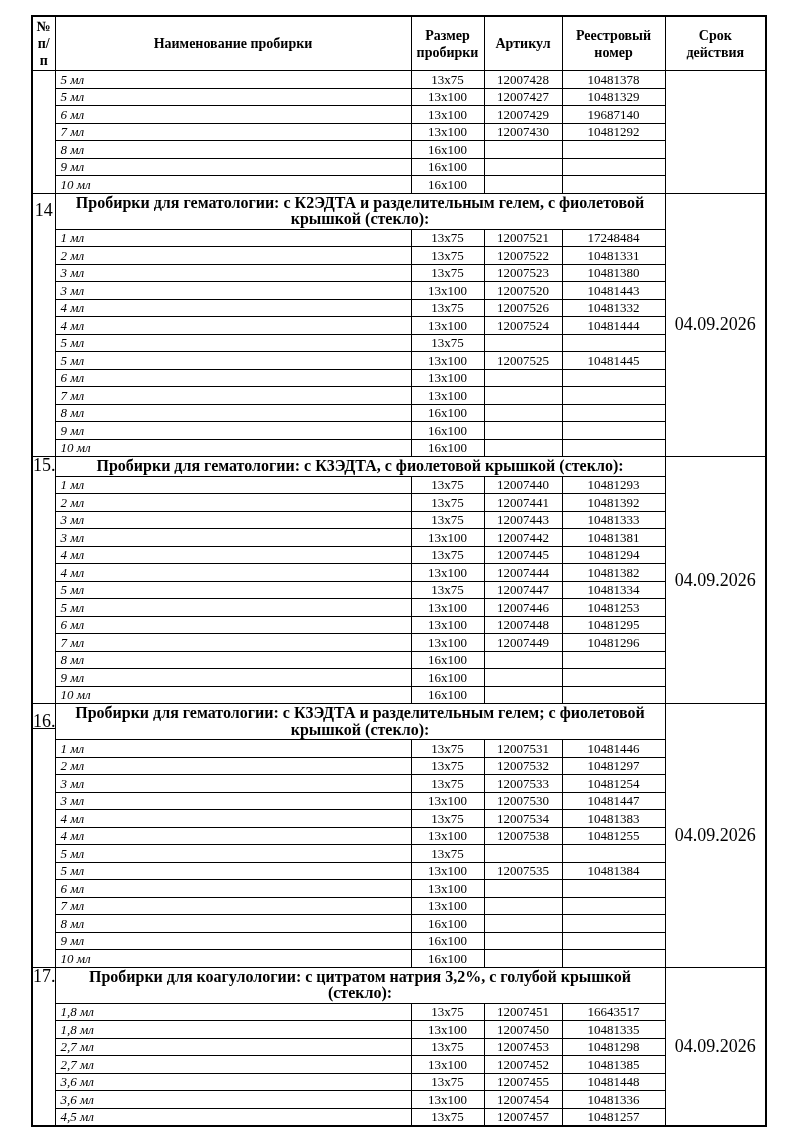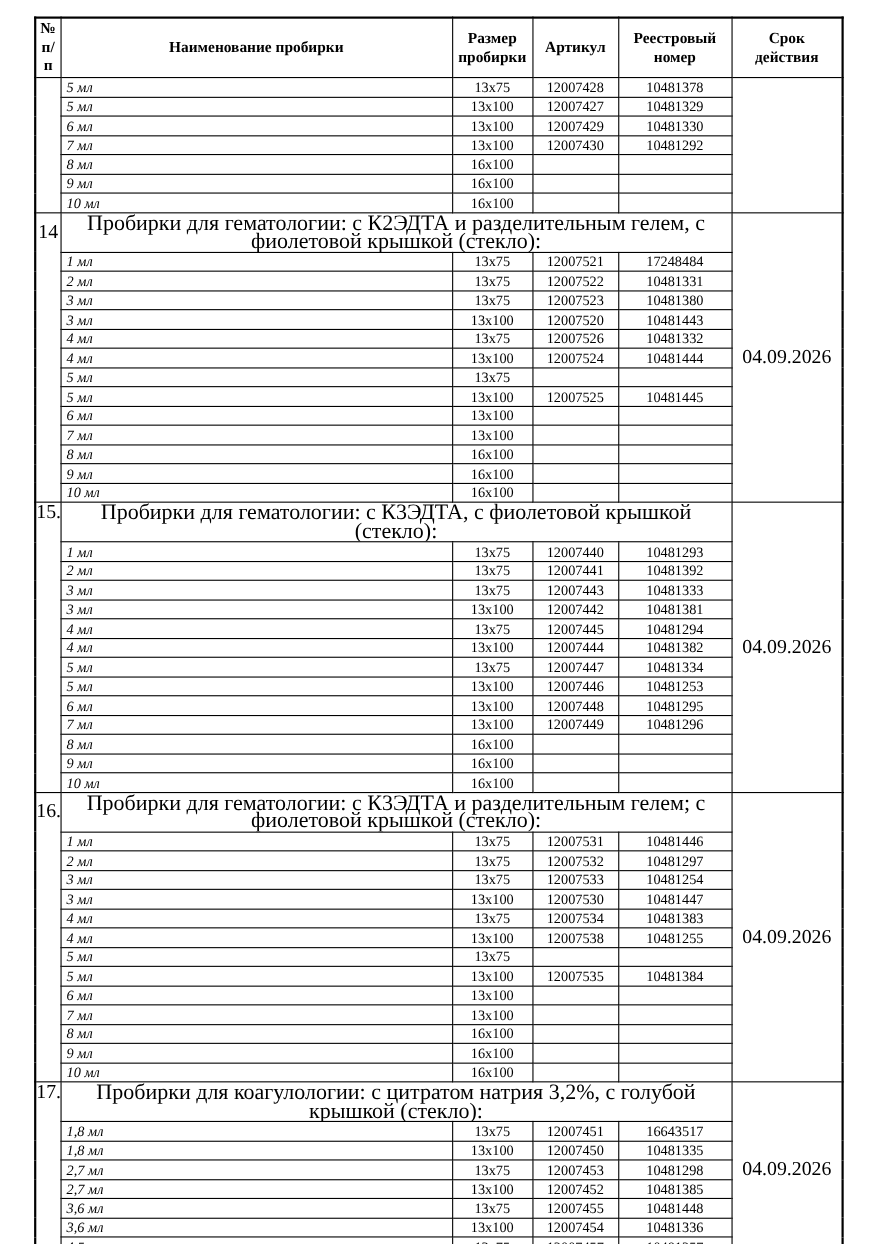--- a/index.html
+++ b/index.html
@@ -33,22 +33,22 @@
   tr.data-row { height: 17.5px; }
   td {
     font-size: 13px;
     line-height: 15px;
     padding: 0 2px;
     vertical-align: middle;
   }
   td.name-cell { text-align: left; padding-left: 5px; font-style: italic; }
   td.c { text-align: center; }
   td.title-cell {
-    font-weight: normal;
-    font-size: 20px;
+    font-weight: bold;
+    font-size: 16px;
     text-align: center;
     line-height: 16.5px;
     padding: 1px 0;
   }
   td.num-cell {
     text-align: center;
     vertical-align: top;
     font-size: 18px;
     padding: 0;
     margin-left: 21px;
@@ -101,21 +101,21 @@
       <tr class="data-row">
         <td class="name-cell">5 мл</td>
         <td class="c">13x100</td>
         <td class="c">12007427</td>
         <td class="c"><span class="reg-link">10481329</span></td>
       </tr>
       <tr class="data-row">
         <td class="name-cell">6 мл</td>
         <td class="c">13x100</td>
         <td class="c">12007429</td>
-        <td class="c"><span class="reg-link">10481330</span></td>
+        <td class="c"><span class="reg-link">19687140</span></td>
       </tr>
       <tr class="data-row">
         <td class="name-cell">7 мл</td>
         <td class="c">13x100</td>
         <td class="c">12007430</td>
         <td class="c"><span class="reg-link">10481292</span></td>
       </tr>
       <tr class="data-row">
         <td class="name-cell">8 мл</td>
         <td class="c">16x100</td>
@@ -299,21 +299,21 @@
         <td class="c"></td>
       </tr>
       <tr class="data-row">
         <td class="name-cell">10 мл</td>
         <td class="c">16x100</td>
         <td class="c"></td>
         <td class="c"></td>
       </tr>
       <tr class="section-row">
         <td class="num-cell" rowspan="14">
-          <div class="num-wrap" style="padding-top: 9.5px;">16.</div>
+          <div class="num-wrap" style="padding-top: 9.5px; text-decoration: underline;">16.</div>
         </td>
         <td class="title-cell" colspan="4">Пробирки для гематологии: с К3ЭДТА и разделительным гелем; с фиолетовой крышкой (стекло):</td>
         <td class="validity-cell" rowspan="14">04.09.2026</td>
       </tr>
       <tr class="data-row">
         <td class="name-cell">1 мл</td>
         <td class="c">13x75</td>
         <td class="c">12007531</td>
         <td class="c"><span class="reg-link">10481446</span></td>
       </tr>

